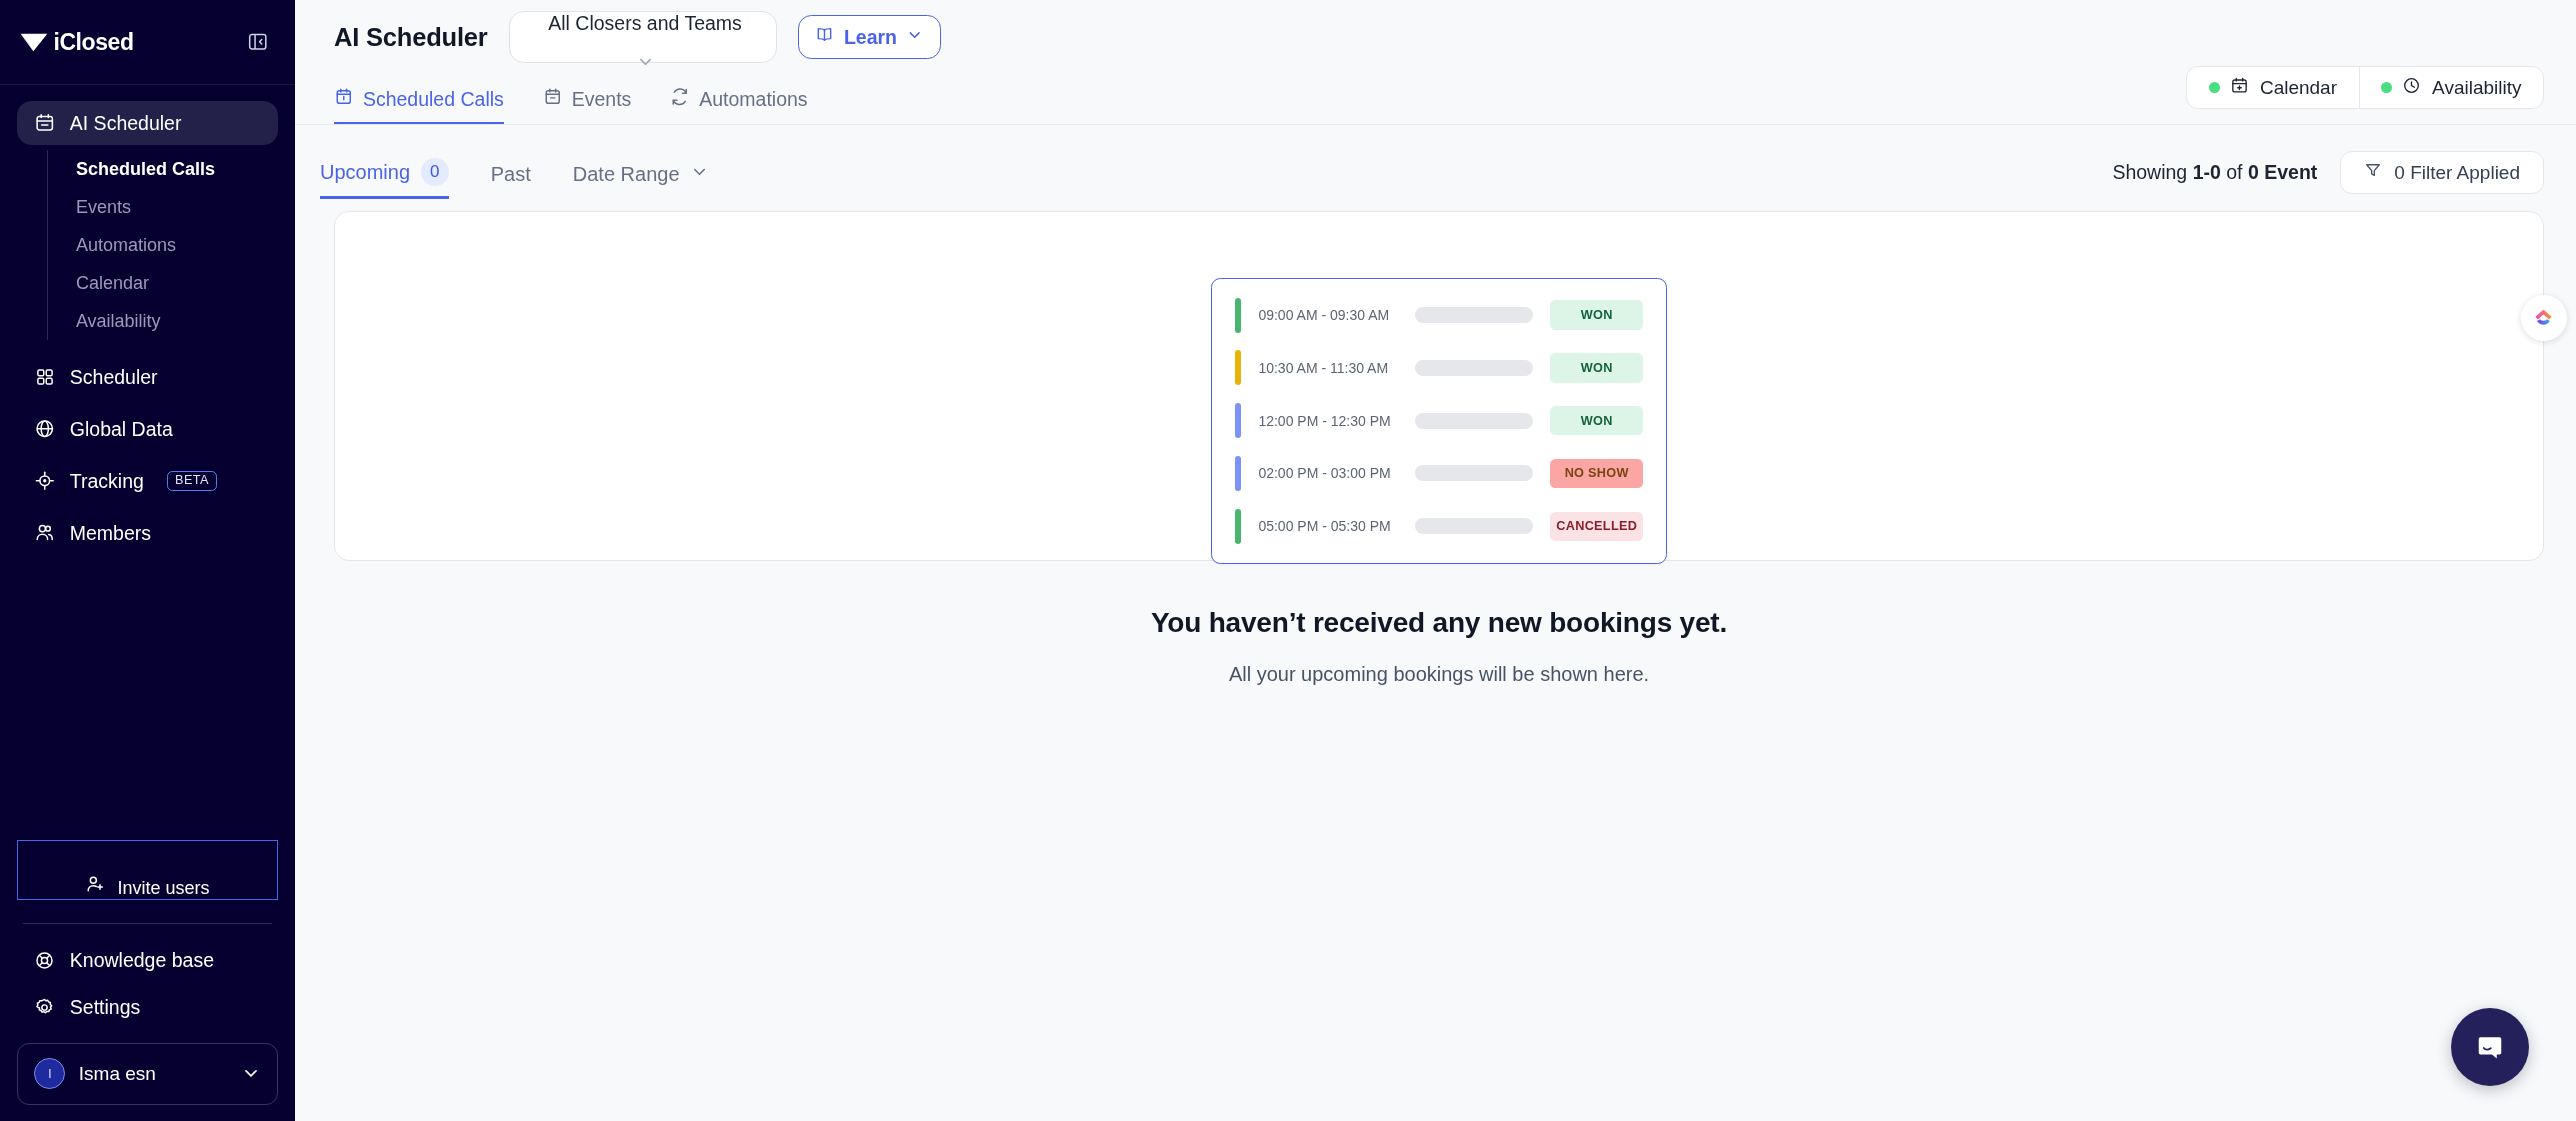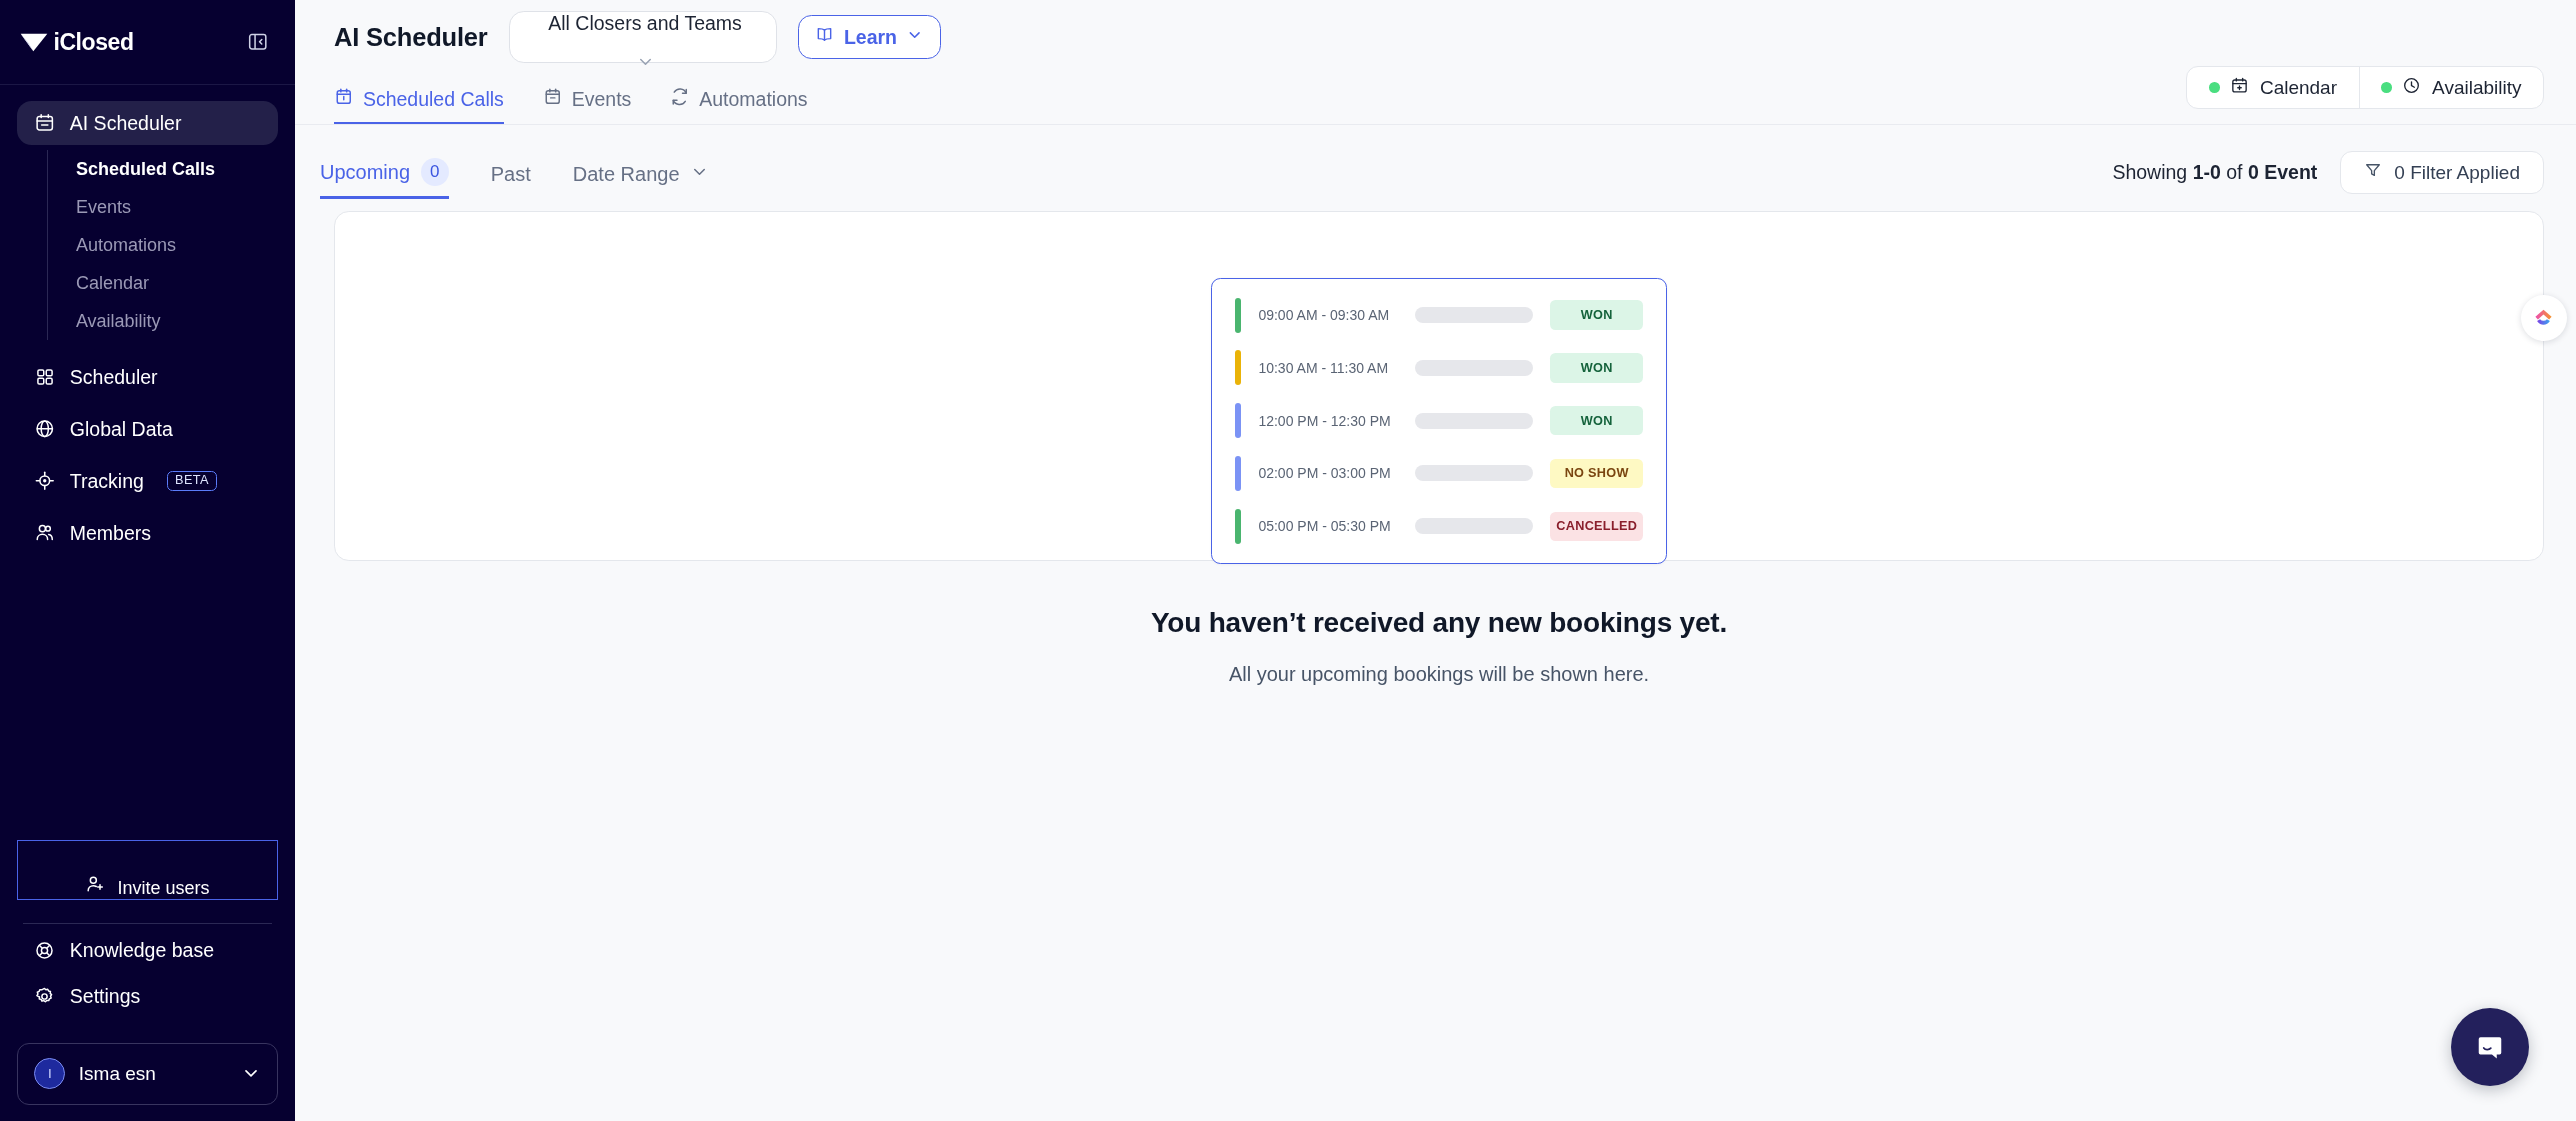--- a/index.html
+++ b/index.html
@@ -66,21 +66,21 @@
   .invite-wrap { padding: 0 17.4px 0 17.4px; }
   .invite-btn {
     height: 60px; border: 1.3px solid #4a63e7; border-radius: 0;
     display: flex; align-items: flex-end; justify-content: center; gap: 12px;
     color: #ffffff; font-size: 18px; cursor: pointer;
   }
   .sb-divider { height: 0.7px; background: #2b2854; margin: 23px 23px 0 23px; }
 
   .sb-footer { padding: 14.8px 17.4px 17.4px 17.4px; display: flex; flex-direction: column; gap: 2.7px; }
   .foot-item {
-    display: flex; gap: 13.4px;
+    display: flex; align-items: center; gap: 13.4px;
     height: 44px; padding: 0 16px; border-radius: 12px;
     color: #ffffff; font-size: 19.5px; cursor: pointer;
   }
   .user-card {
     margin-top: 10.7px; height: 62px;
     border: 0.7px solid #38345f; border-radius: 12px;
     display: flex; align-items: center; gap: 13.4px;
     padding: 0 16px; cursor: pointer;
   }
   .avatar {
@@ -180,21 +180,21 @@
   .illus-row { display: flex; align-items: center; gap: 17.4px; height: 38px; }
   .bar { width: 6px; height: 35px; border-radius: 4px; flex: 0 0 6px; }
   .illus-time { font-size: 14px; color: #5a6474; width: 152px; white-space: nowrap; }
   .skel { height: 16px; border-radius: 8px; background: #e6e7eb; width: 118px; flex: 0 0 118px; }
   .chip {
     margin-left: auto; width: 101px; height: 29.5px; border-radius: 5.4px;
     display: flex; align-items: center; justify-content: center;
     font-size: 12.7px; font-weight: 700; letter-spacing: 0.3px;
   }
   .chip.won { background: #dcf5e7; color: #15633c; }
-  .chip.noshow { background: #fef9c3; color: #7a4510; }
+  .chip.noshow { background: #fca5a5; color: #7a4510; }
   .chip.cancelled { background: #fbe2e4; color: #8a1f2c; }
 
   .empty-title {
     margin-top: 43px; font-size: 28px; font-weight: 700;
     color: #101828; letter-spacing: -0.2px; text-align: center;
   }
   .empty-sub { margin-top: 24px; font-size: 20px; color: #475467; text-align: center; }
 
   .clickup-widget {
     position: absolute; right: 9.4px; top: 295px;

